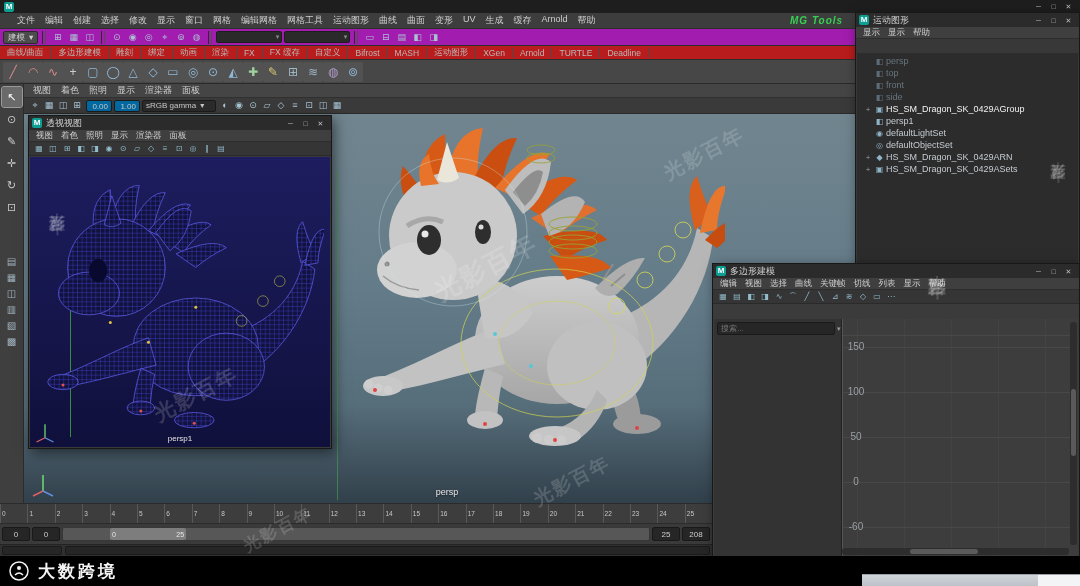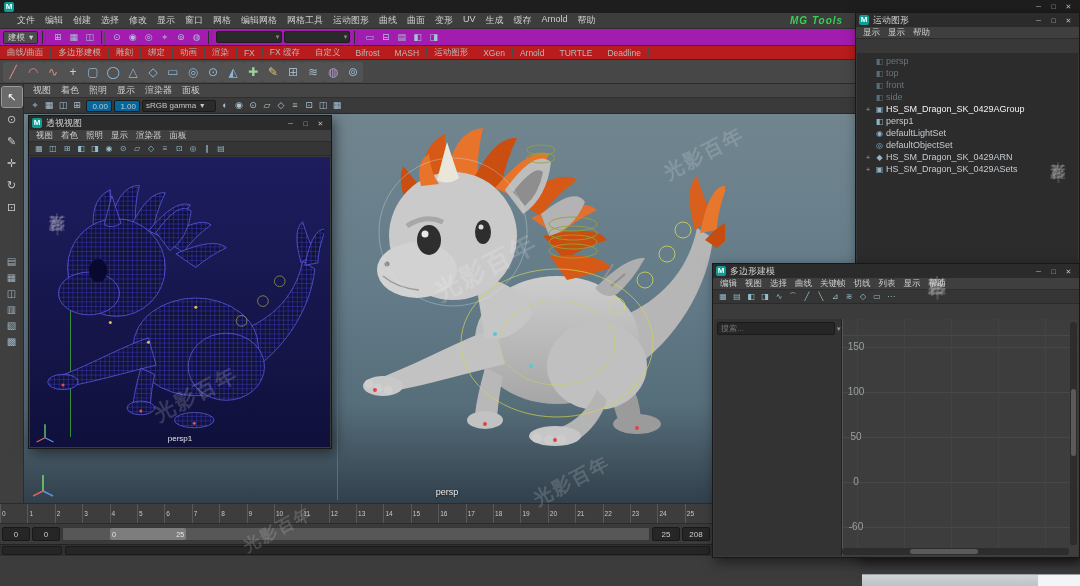--- a/index.html
+++ b/index.html
@@ -650,20 +650,28 @@
       </div>
     </div>
     <div class="gscroll">
         <div class="hdl"></div>
       </div>
     <div class="gvscroll">
         <div class="hdl"></div>
       </div>
   </div>
 
+  <div class="banner abs">
+    <svg width="22" height="22" viewBox="0 0 22 22">
+      <circle cx="11" cy="11" r="9" fill="none" stroke="#f2f2f2" stroke-width="1.5"></circle>
+      <circle cx="11" cy="8" r="2" fill="#f2f2f2"></circle>
+      <path d="M7,15 Q11,11 15,15" stroke="#f2f2f2" stroke-width="1.5" fill="none"></path>
+    </svg>
+    <span class="brand">大数跨境</span>
+  </div>
   <div class="taskbar-strip abs">
     <div class="taskwhite"></div>
   </div>
 
   <span class="wm wm1">光影百年</span>
   <span class="wm wm2">光影百年</span>
   <span class="wm wm3">光影百年</span>
   <span class="wm wm4">光影百年</span>
   <span class="wm wm5">光影百年</span>
   <span class="wm wm6">光影百年</span>

